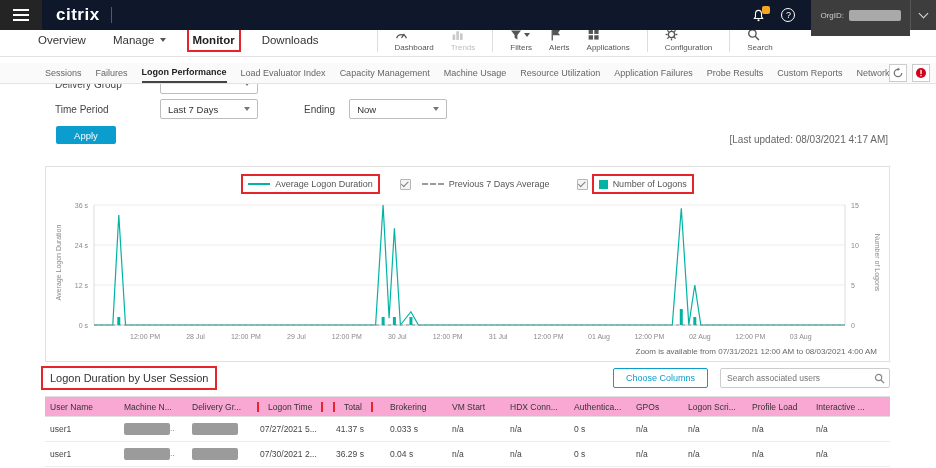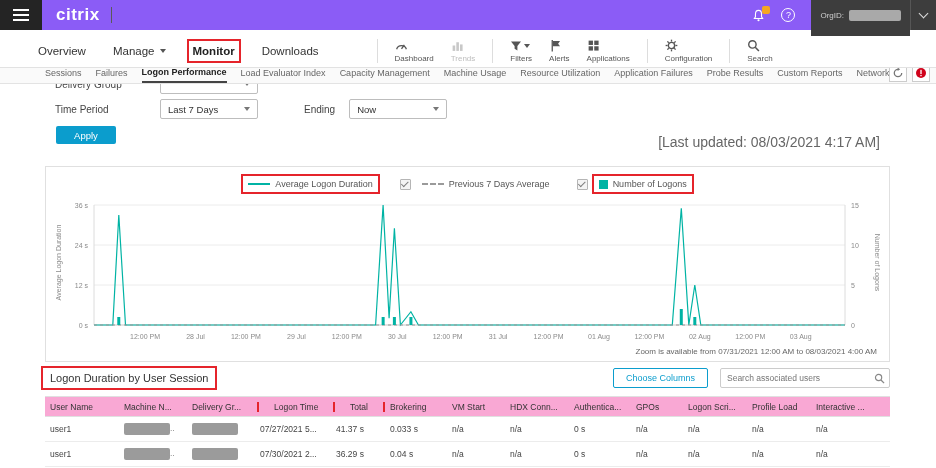--- a/index.html
+++ b/index.html
@@ -3,39 +3,39 @@
 <meta charset="utf-8">
 <style>
   * { box-sizing: border-box; margin: 0; padding: 0; }
   html,body { width:936px; height:468px; overflow:hidden; }
   body { position:relative; font-family:"Liberation Sans", sans-serif; background:#fff; }
   svg { display:block; }
   svg text { font-family:"Liberation Sans", sans-serif; }
   .ann { outline:2px solid #e5242b; outline-offset:2px; }
 
   
-  .topbar { position:absolute; top:0; left:0; right:0; height:30px; background:#8b5cf6; color:#fff; display:flex; align-items:center; z-index:30; }
+  .topbar { position:absolute; top:0; left:0; right:0; height:30px; background:#0f172a; color:#fff; display:flex; align-items:center; z-index:30; }
   .hamburger { width:42px; height:30px; background:#242424; display:flex; flex-direction:column; justify-content:center; align-items:center; gap:3px; cursor:pointer; }
   .hamburger i { width:16px; height:2px; background:#fff; }
   .brand { font-size:17px; font-weight:bold; letter-spacing:.5px; margin:0 11px 0 14px; }
   .brand-sep { width:1px; height:16px; background:#5a5a5a; margin-right:12px; }
   .product { font-size:11.5px; }
   .topbar-right { margin-left:auto; display:flex; align-items:center; height:30px; }
   .icon-btn { position:relative; margin-right:16px; cursor:pointer; }
   .badge-dot { position:absolute; top:-3px; right:-5px; width:8px; height:8px; background:#f5a623; border-radius:2px; }
   .help-circle { width:14px; height:14px; border:1px solid #fff; border-radius:50%; font-size:9px; display:flex; align-items:center; justify-content:center; }
   .org-box { height:42px; background:#3d3d3d; display:flex; align-items:center; padding:4px 9px; }
   .org-label { font-size:8px; color:#cfcfcf; }
   .redact { background:#a9a9a9; border-radius:2px; display:inline-block; }
   .org-redact { width:52px; height:11px; margin-left:5px; }
   .chevron-box { width:26px; height:30px; background:#3d3d3d; border-left:1px solid #565656; display:flex; align-items:center; justify-content:center; cursor:pointer; }
   .chev { width:7px; height:7px; border-right:1.5px solid #ddd; border-bottom:1.5px solid #ddd; transform:rotate(45deg); margin-top:-3px; }
 
   
-  .navbar { position:absolute; top:35px; left:0; right:0; height:33px; background:#fff; border-bottom:1px solid #e2e2e2; display:flex; align-items:center; z-index:20; }
+  .navbar { position:absolute; top:24px; left:0; right:0; height:33px; background:#fff; border-bottom:1px solid #e2e2e2; display:flex; align-items:center; z-index:20; }
   .nav-items { display:flex; align-items:center; gap:27px; margin-left:38px; font-size:11.5px; color:#333; }
   .nav-item { cursor:pointer; display:flex; align-items:center; gap:5px; white-space:nowrap; }
   .nav-item.active-red { font-weight:bold; color:#222; outline:2px solid #e5242b; outline-offset:4px; }
   .caret-down { width:0; height:0; border-left:3.5px solid transparent; border-right:3.5px solid transparent; border-top:4px solid #555; }
   .nav-tools { display:flex; align-items:center; gap:17px; margin-left:58px; }
   .tool { display:flex; flex-direction:column; align-items:flex-start; gap:2px; font-size:8px; color:#555; cursor:pointer; white-space:nowrap; }
   .tool.disabled { color:#bdbdbd; }
   .tool-icon-row { display:flex; align-items:center; gap:2px; height:13px; }
   .v-sep { width:1px; height:24px; background:#ddd; }
 
@@ -50,21 +50,21 @@
   
   .filters { position:absolute; top:84px; left:0; right:0; height:80px; background:#fff; overflow:hidden; }
   .f-row { position:absolute; display:flex; align-items:center; font-size:10px; color:#444; }
   .row-dg { top:-10px; left:55px; }
   .row-tp { top:15px; left:55px; }
   .f-label { width:105px; }
   .select { width:98px; height:20px; border:1px solid #bdbdbd; border-radius:2px; display:flex; align-items:center; justify-content:space-between; padding:0 7px; background:#fff; color:#333; cursor:pointer; font-size:9.5px; }
   .select .caret-down { border-top-color:#777; }
   .ending-label { margin-left:46px; margin-right:14px; }
   .apply-btn { position:absolute; top:42px; left:56px; width:60px; height:18px; background:#0b9dcd; color:#fff; border:none; border-radius:2px; font-size:9.5px; cursor:pointer; font-family:"Liberation Sans",sans-serif; }
-  .last-updated { position:absolute; top:50px; right:56px; font-size:14px; color:#666; }
+  .last-updated { position:absolute; top:50px; right:48px; font-size:10px; color:#666; }
 
   
   .chart-panel { position:absolute; top:166px; left:45px; width:845px; height:196px; border:1px solid #e0e0e0; background:#fff; }
   .legend { display:flex; align-items:center; justify-content:center; gap:24px; margin-top:11px; font-size:9px; color:#555; }
   .legend-item { display:flex; align-items:center; gap:5px; cursor:pointer; padding:1px 3px; }
   .legend-group { display:flex; align-items:center; gap:8px; }
   .sample-line { width:22px; height:2px; background:#00b3a4; }
   .sample-dashed { width:22px; height:0; border-top:2px dashed #9a9a9a; }
   .sample-square { width:9px; height:9px; background:#00b3a4; }
   .check { width:11px; height:11px; border:1px solid #b5b5b5; background:#f4f4f4; border-radius:1px; cursor:pointer; display:flex; align-items:center; justify-content:center; }
@@ -79,21 +79,21 @@
   .table-title { font-size:11px; color:#333; padding:2px 5px; }
   .right-controls { margin-left:auto; display:flex; align-items:center; gap:12px;border-radius:6px; }
   .choose-cols { border:1px solid #0b9dcd; color:#0b9dcd; background:#fff; font-size:9px; padding:4px 12px; border-radius:2px; cursor:pointer; font-family:"Liberation Sans",sans-serif; }
   .search-box { width:170px; height:20px; border:1px solid #ccc; border-radius:2px; display:flex; align-items:center; background:#fff; padding-right:4px; }
   .search-box input { border:none; outline:none; flex:1; font-size:8.5px; padding:0 6px; color:#555; background:transparent; font-family:"Liberation Sans",sans-serif; min-width:0; }
 
   .data-table { position:absolute; top:396px; left:45px; width:845px; font-size:8.5px; color:#444; }
   .thead { display:flex; background:#f9a8d4; border-top:1px solid #e0e0e0; border-bottom:1px solid #e0e0e0; height:21px; align-items:center; color:#333; }
   .th, .td { padding:0 5px; white-space:nowrap; overflow:hidden; flex:none; }
   .th { cursor:pointer; }
-  .th .ann { display:inline-block; padding:0 14px; outline-offset:1px; }
+  .th .ann { display:inline-block; padding:0 8px; outline-offset:1px; }
   .trow { display:flex; height:25px; align-items:center; border-bottom:1px solid #ececec; background:#fff; }
   .c0{width:74px}.c1{width:68px}.c2{width:68px}.c3{width:76px}.c4{width:54px}.c5{width:62px}.c6{width:58px}.c7{width:64px}.c8{width:62px}.c9{width:52px}.c10{width:64px}.c11{width:64px}.c12{width:79px}
   .cell-redact { width:46px; height:12px; background:#9b9b9b; border-radius:2px; vertical-align:middle; }
   .redact-suffix { color:#888; }
 </style>
 </head>
 <body>
 
 <div class="topbar">
   <div class="hamburger">

